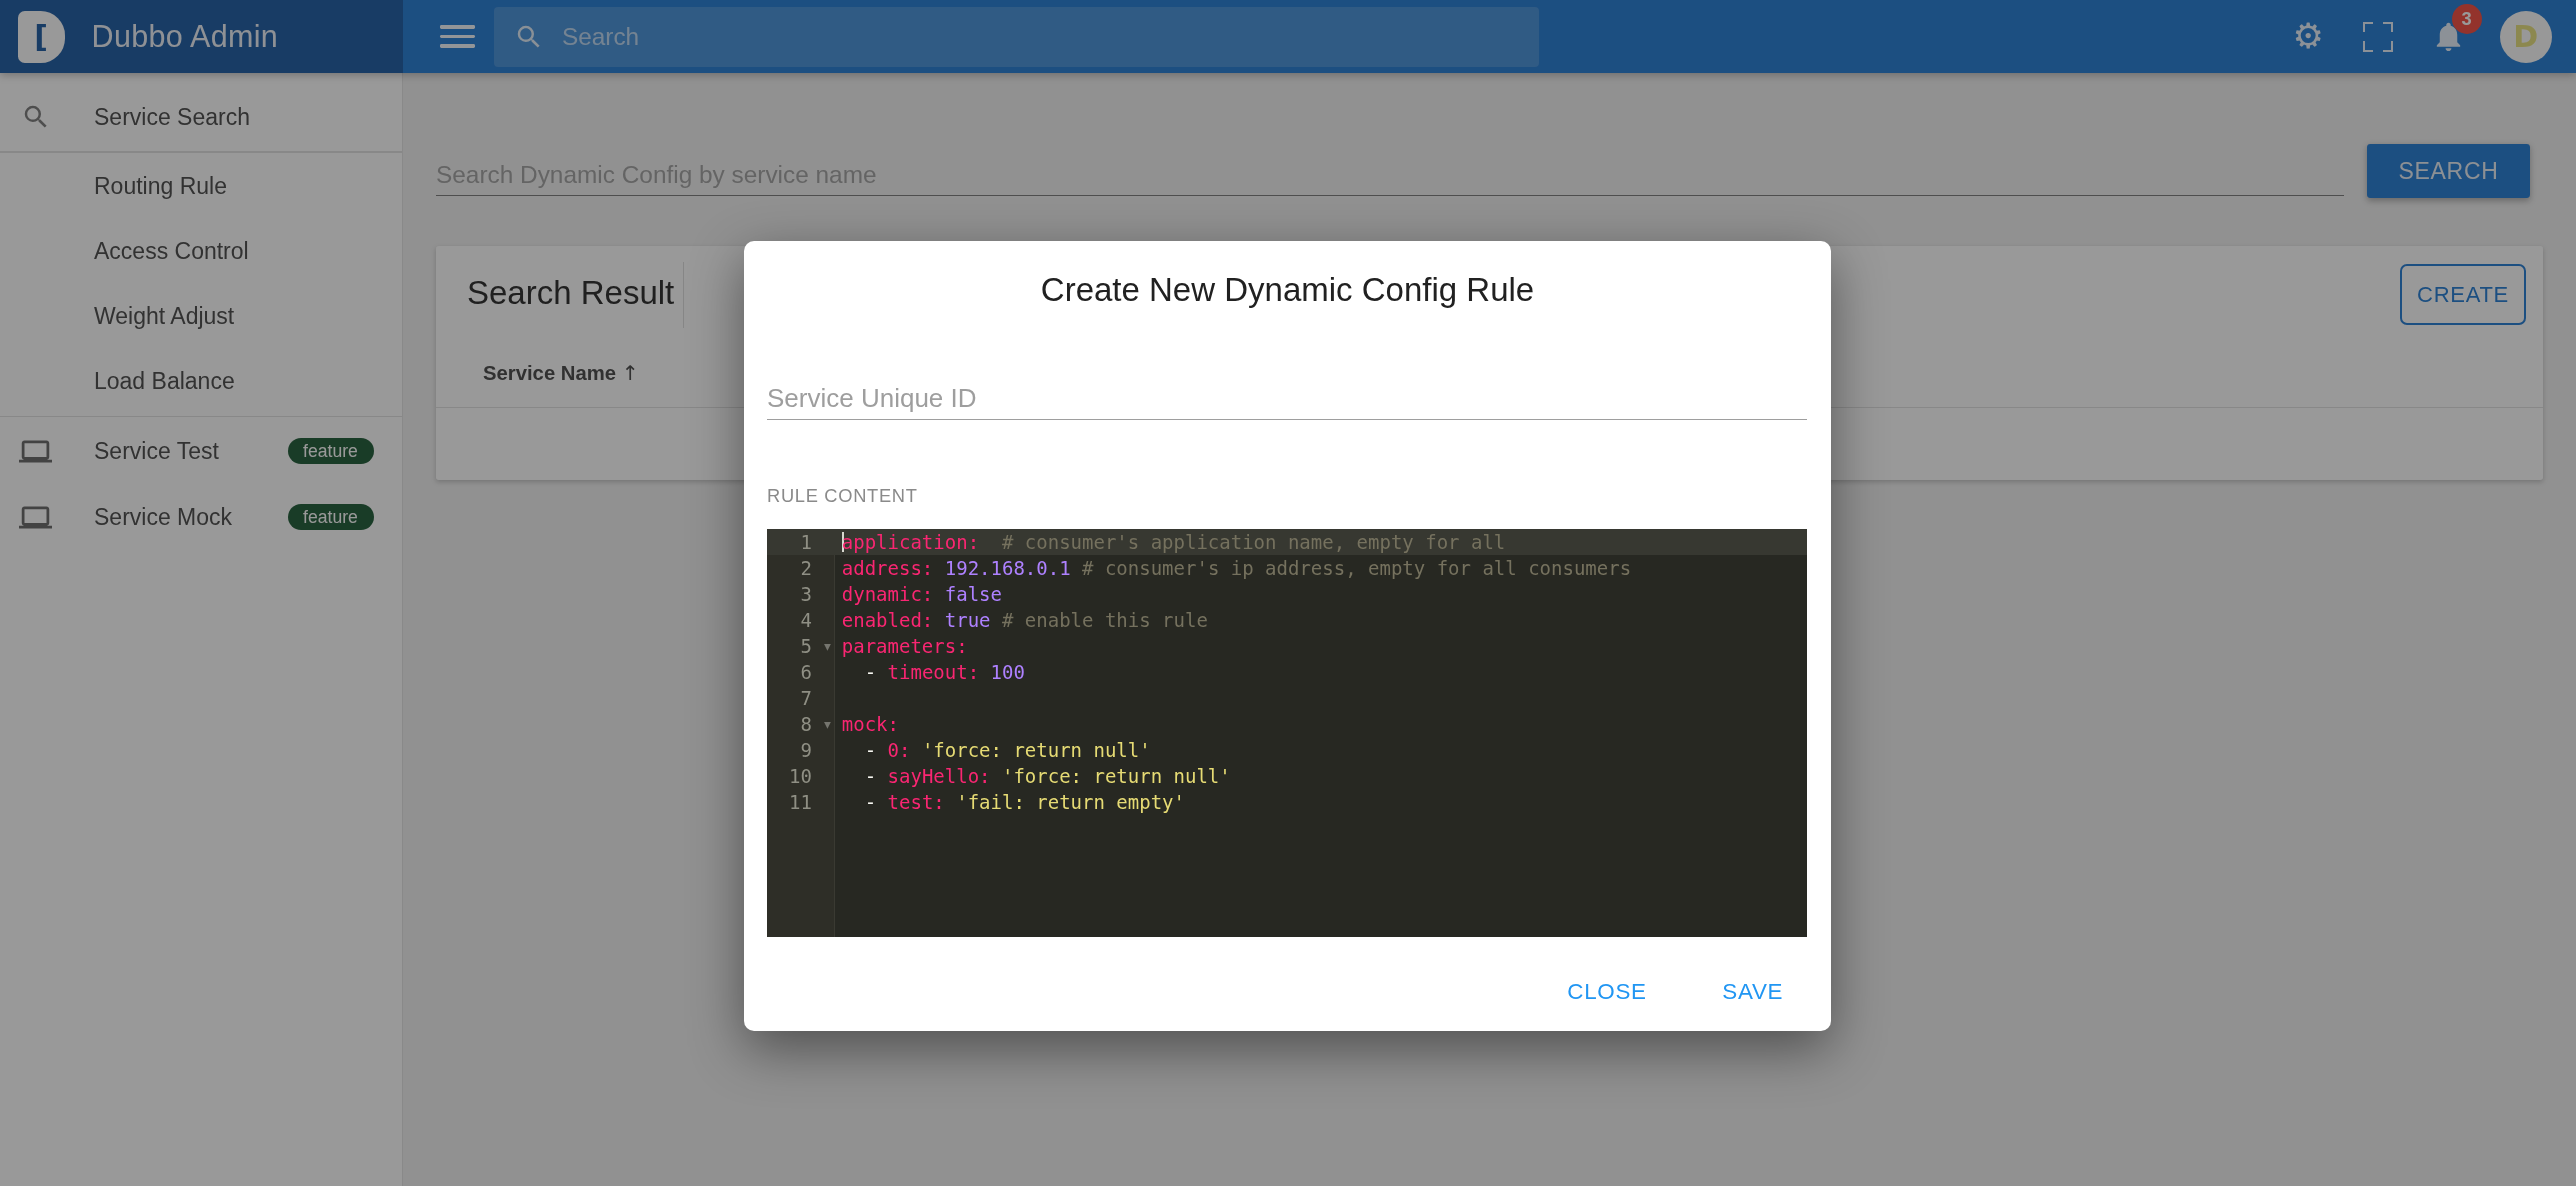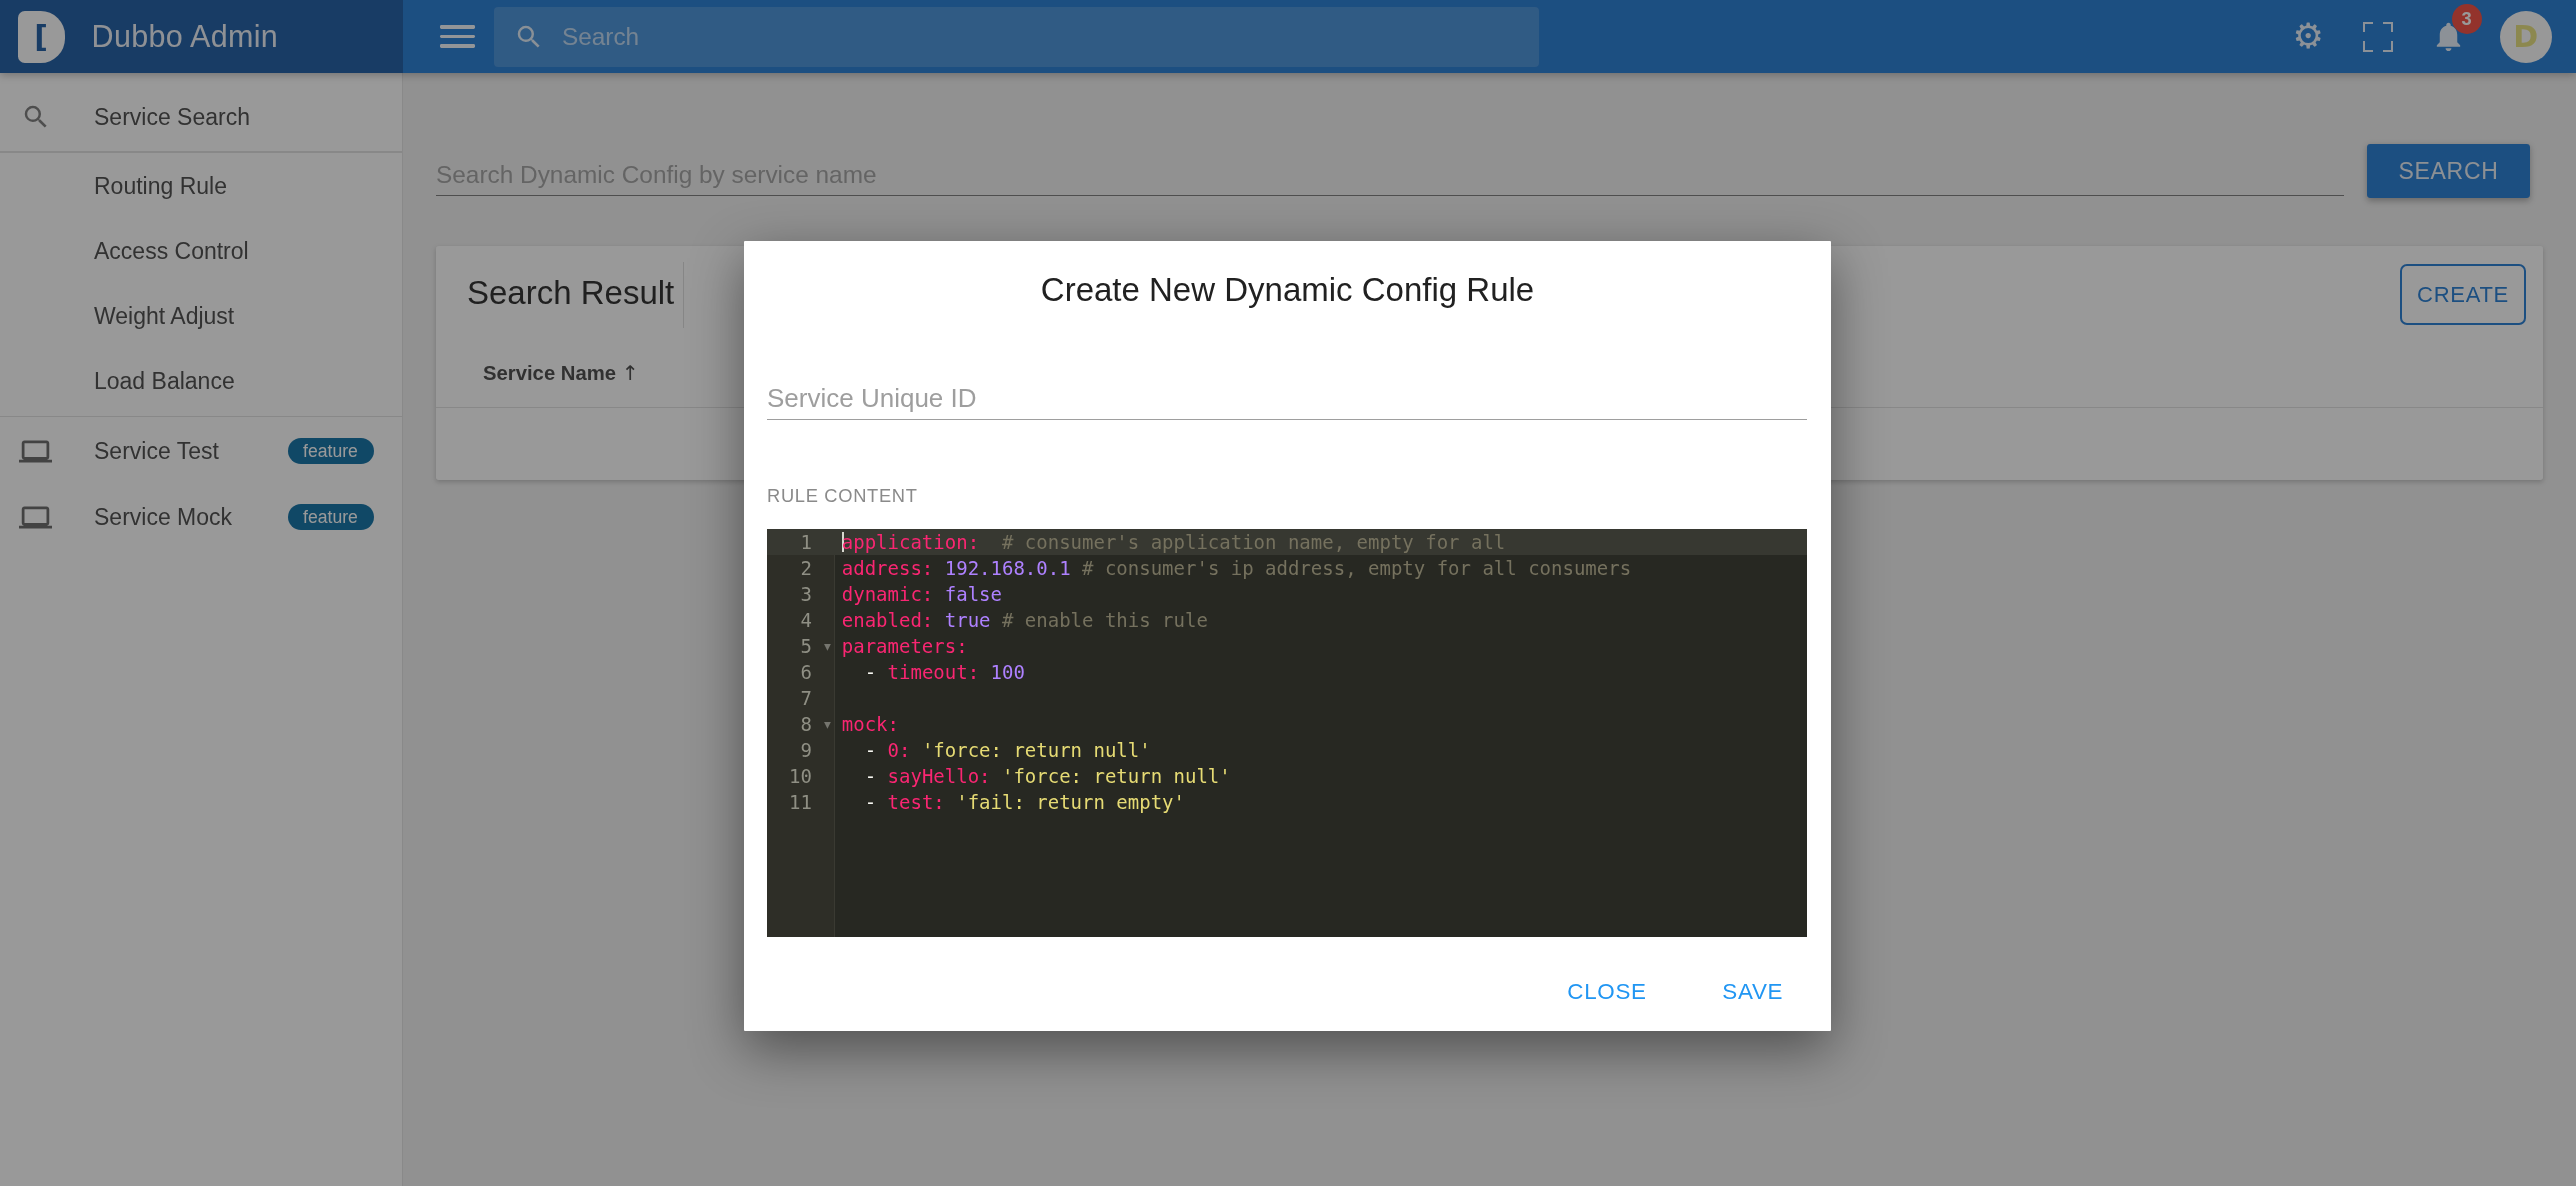--- a/index.html
+++ b/index.html
@@ -40,21 +40,21 @@
 
   
   .sidebar { position:absolute; top:73px; left:0; bottom:0; width:403px; background:#ffffff; z-index:2;
              border-right:0.7px solid #e2e2e2; padding-top:11px; }
   .srow { height:66px; display:flex; align-items:center; padding:0 19px; position:relative; cursor:pointer; }
   .sicon { width:33px; height:33px; margin-right:42px; display:flex; align-items:center; justify-content:center; flex:0 0 auto; }
   .slabel { font-size:23px; color:#424242; }
   .srow.sub { padding-left:94px; height:65px; }
   .srow.active .slabel { color:#1976d2; }
   .sdivider { height:1.4px; background:#e0e0e0; margin:1.4px 0; }
-  .sbadge { position:absolute; right:28.5px; width:86px; height:26px; border-radius:13px; background:#0369a1; color:#fff;
+  .sbadge { position:absolute; right:28.5px; width:86px; height:26px; border-radius:13px; background:#14532d; color:#fff;
             font-size:17.6px; display:flex; align-items:center; justify-content:center; }
   .schev { position:absolute; right:27px; width:33px; height:33px; display:flex; align-items:center; justify-content:center; }
 
   
   .main { position:absolute; left:403px; top:73px; right:0; bottom:0; background:#f0f0f0; z-index:1; }
   .search-field { position:absolute; left:33px; top:81px; width:1908px; height:42px; border-bottom:1.4px solid #757575; }
   .search-field input { width:100%; height:100%; border:none; outline:none; background:transparent; font-size:24.4px;
                         color:#424242; font-family:"Liberation Sans",sans-serif; }
   .search-field input::placeholder { color:#9e9e9e; }
   .search-btn { position:absolute; left:1964px; top:71px; width:163px; height:54px; background:#1976d2; color:#e8eef5;
@@ -66,21 +66,21 @@
   .vdivider { position:absolute; left:247px; top:16.3px; width:1.4px; height:66px; background:#dcdcdc; }
   .create-btn { position:absolute; left:1964px; top:18.3px; width:126px; height:61px; background:transparent; color:#1976d2;
                 border:2px solid #1976d2; border-radius:7px; font-size:22px; font-weight:500; letter-spacing:0.7px;
                 cursor:pointer; font-family:"Liberation Sans",sans-serif; }
   .th { position:absolute; left:31px; top:115px; font-size:20.3px; font-weight:700; color:#3f3f3f; display:flex; align-items:flex-end; gap:5.4px; cursor:pointer;margin-left:16px; }
   .th .arrow { font-family:"DejaVu Sans", sans-serif; font-weight:400; font-size:20.3px; color:#3f3f3f; }
   .hdivider { position:absolute; left:0; right:0; top:161px; height:1.4px; background:#e0e0e0; }
 
   
   .overlay { position:absolute; inset:0; background:rgba(33,33,33,0.46); z-index:10; }
-  .modal { position:absolute; left:744px; top:241px; width:1087px; height:790px; background:#ffffff; border-radius:1px;
+  .modal { position:absolute; left:744px; top:241px; width:1087px; height:790px; background:#ffffff; border-radius:10px;
            box-shadow:0 17.6px 54px rgba(0,0,0,0.45); z-index:20; }
   .modal-title { position:absolute; top:30px; left:0; width:100%; text-align:center; font-size:33px; color:#212121; }
   .id-field { position:absolute; left:23px; top:136px; width:1040px; height:43px; border-bottom:1.4px solid #9e9e9e; }
   .id-field input { width:100%; height:100%; border:none; outline:none; background:transparent; font-size:26px;
                     color:#4c1d95; font-family:"Liberation Sans",sans-serif; }
   .id-field input::placeholder { color:#9e9e9e; }
   .rule-label { position:absolute; left:23px; top:244px; font-size:18.3px; font-weight:500; color:#8a8a8a; letter-spacing:0.7px; }
 
   
   .editor { position:absolute; left:23px; top:288px; width:1040px; height:408px; background:#272822; overflow:hidden;

